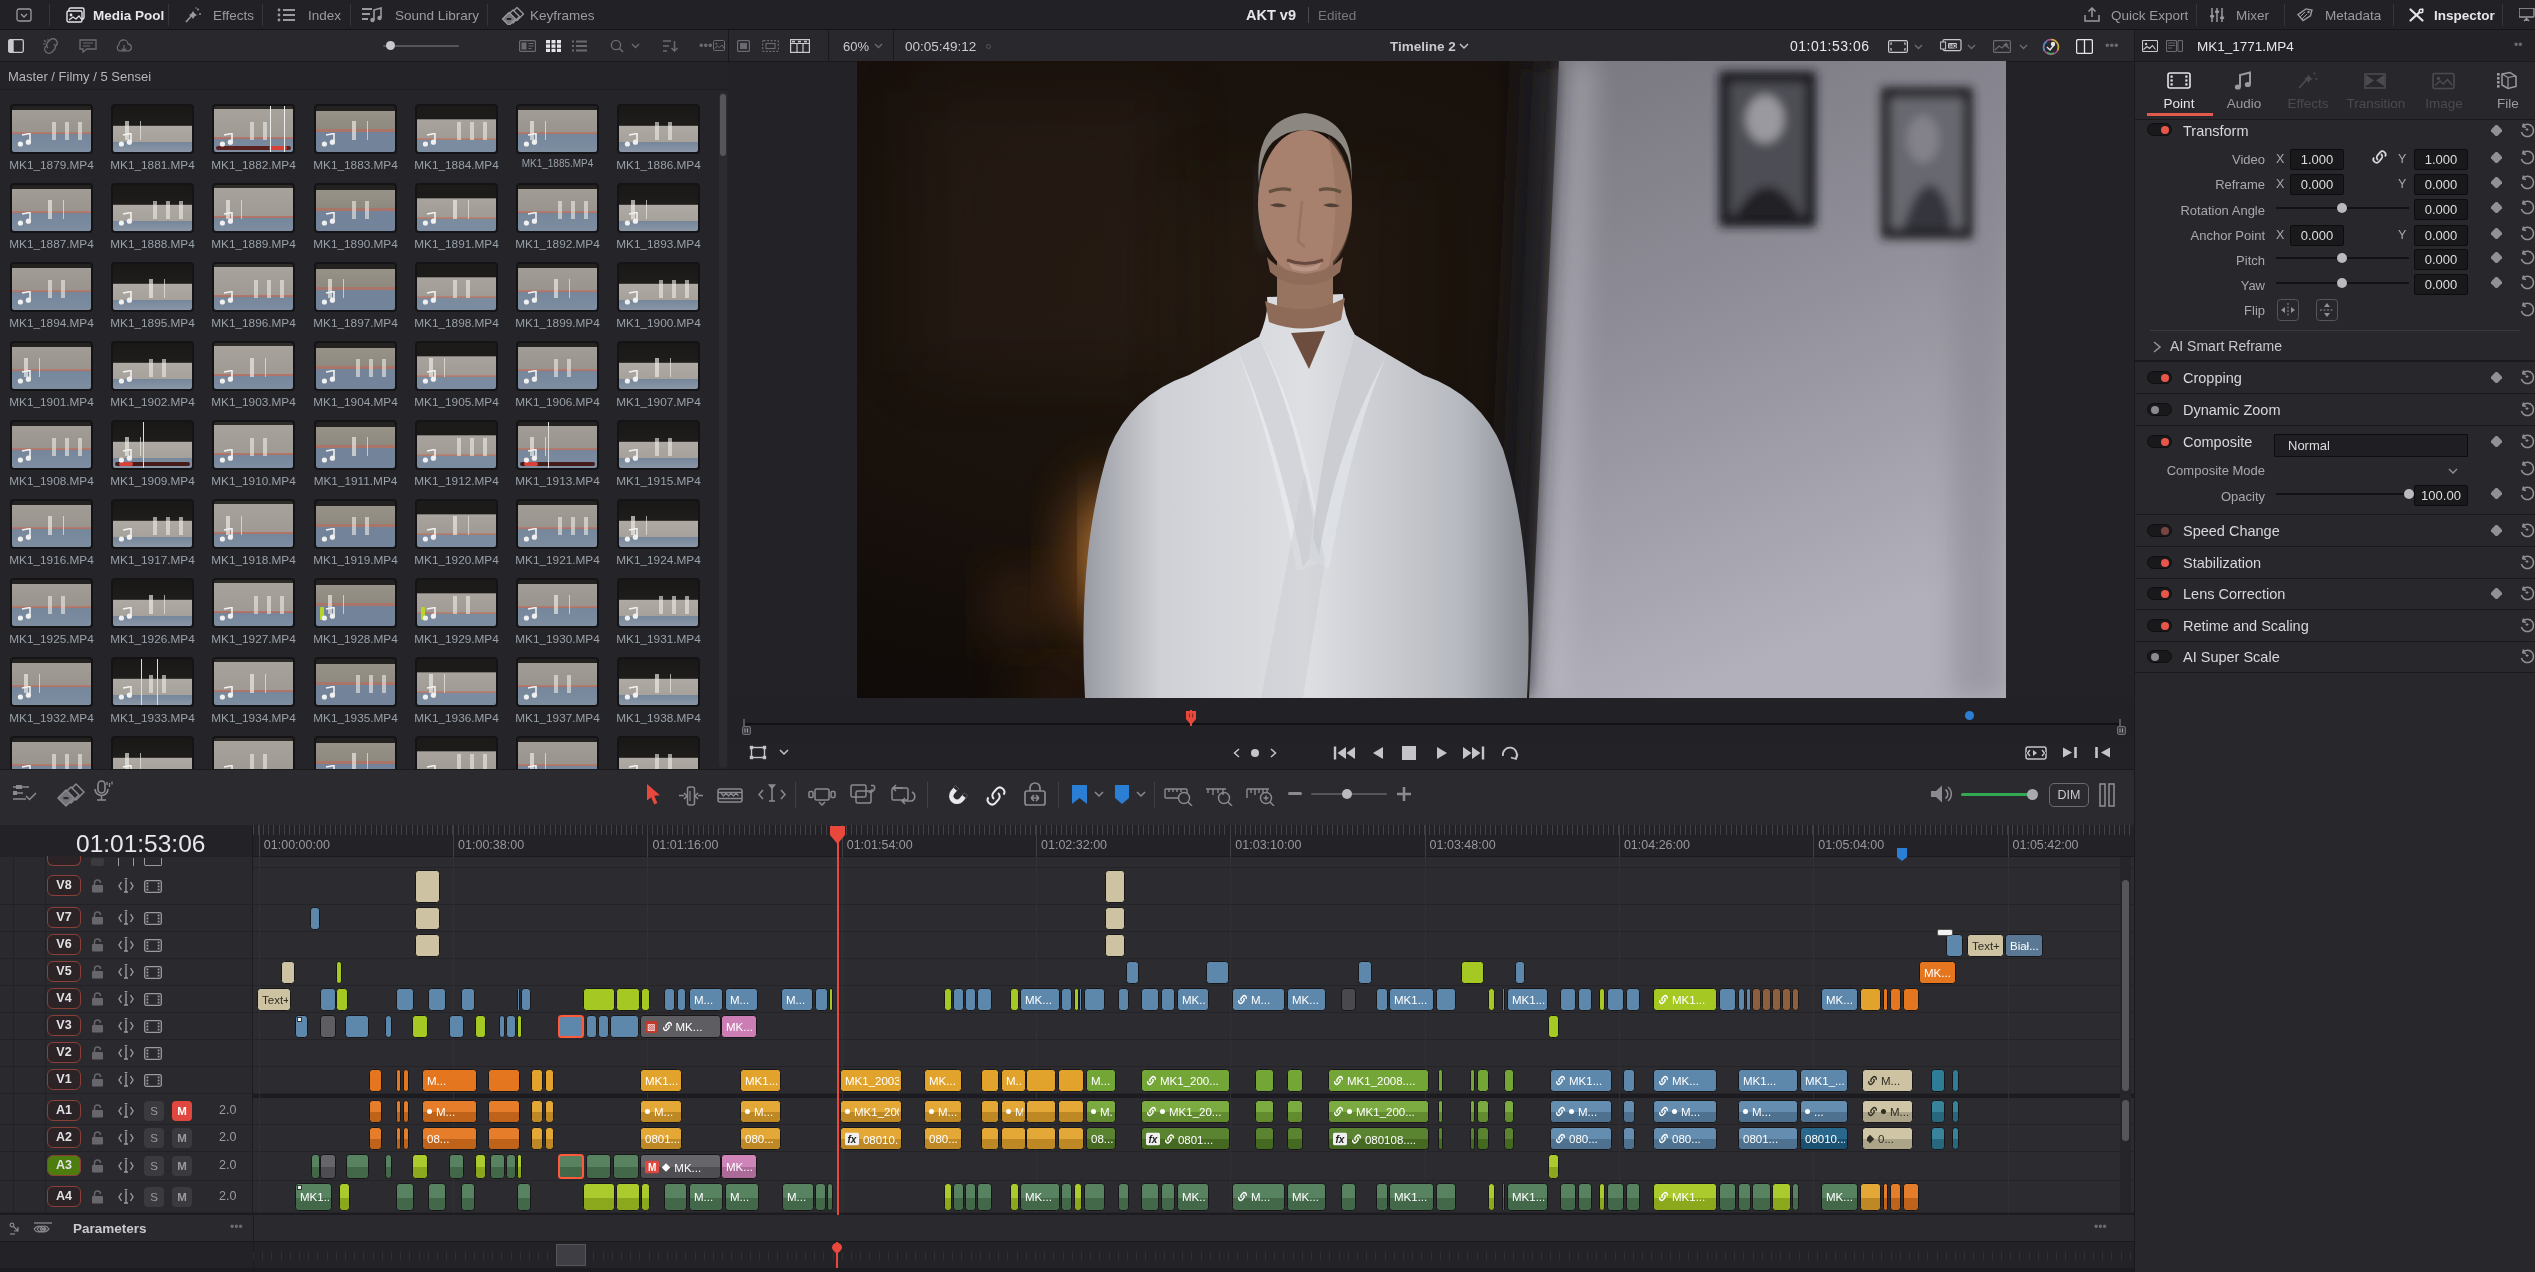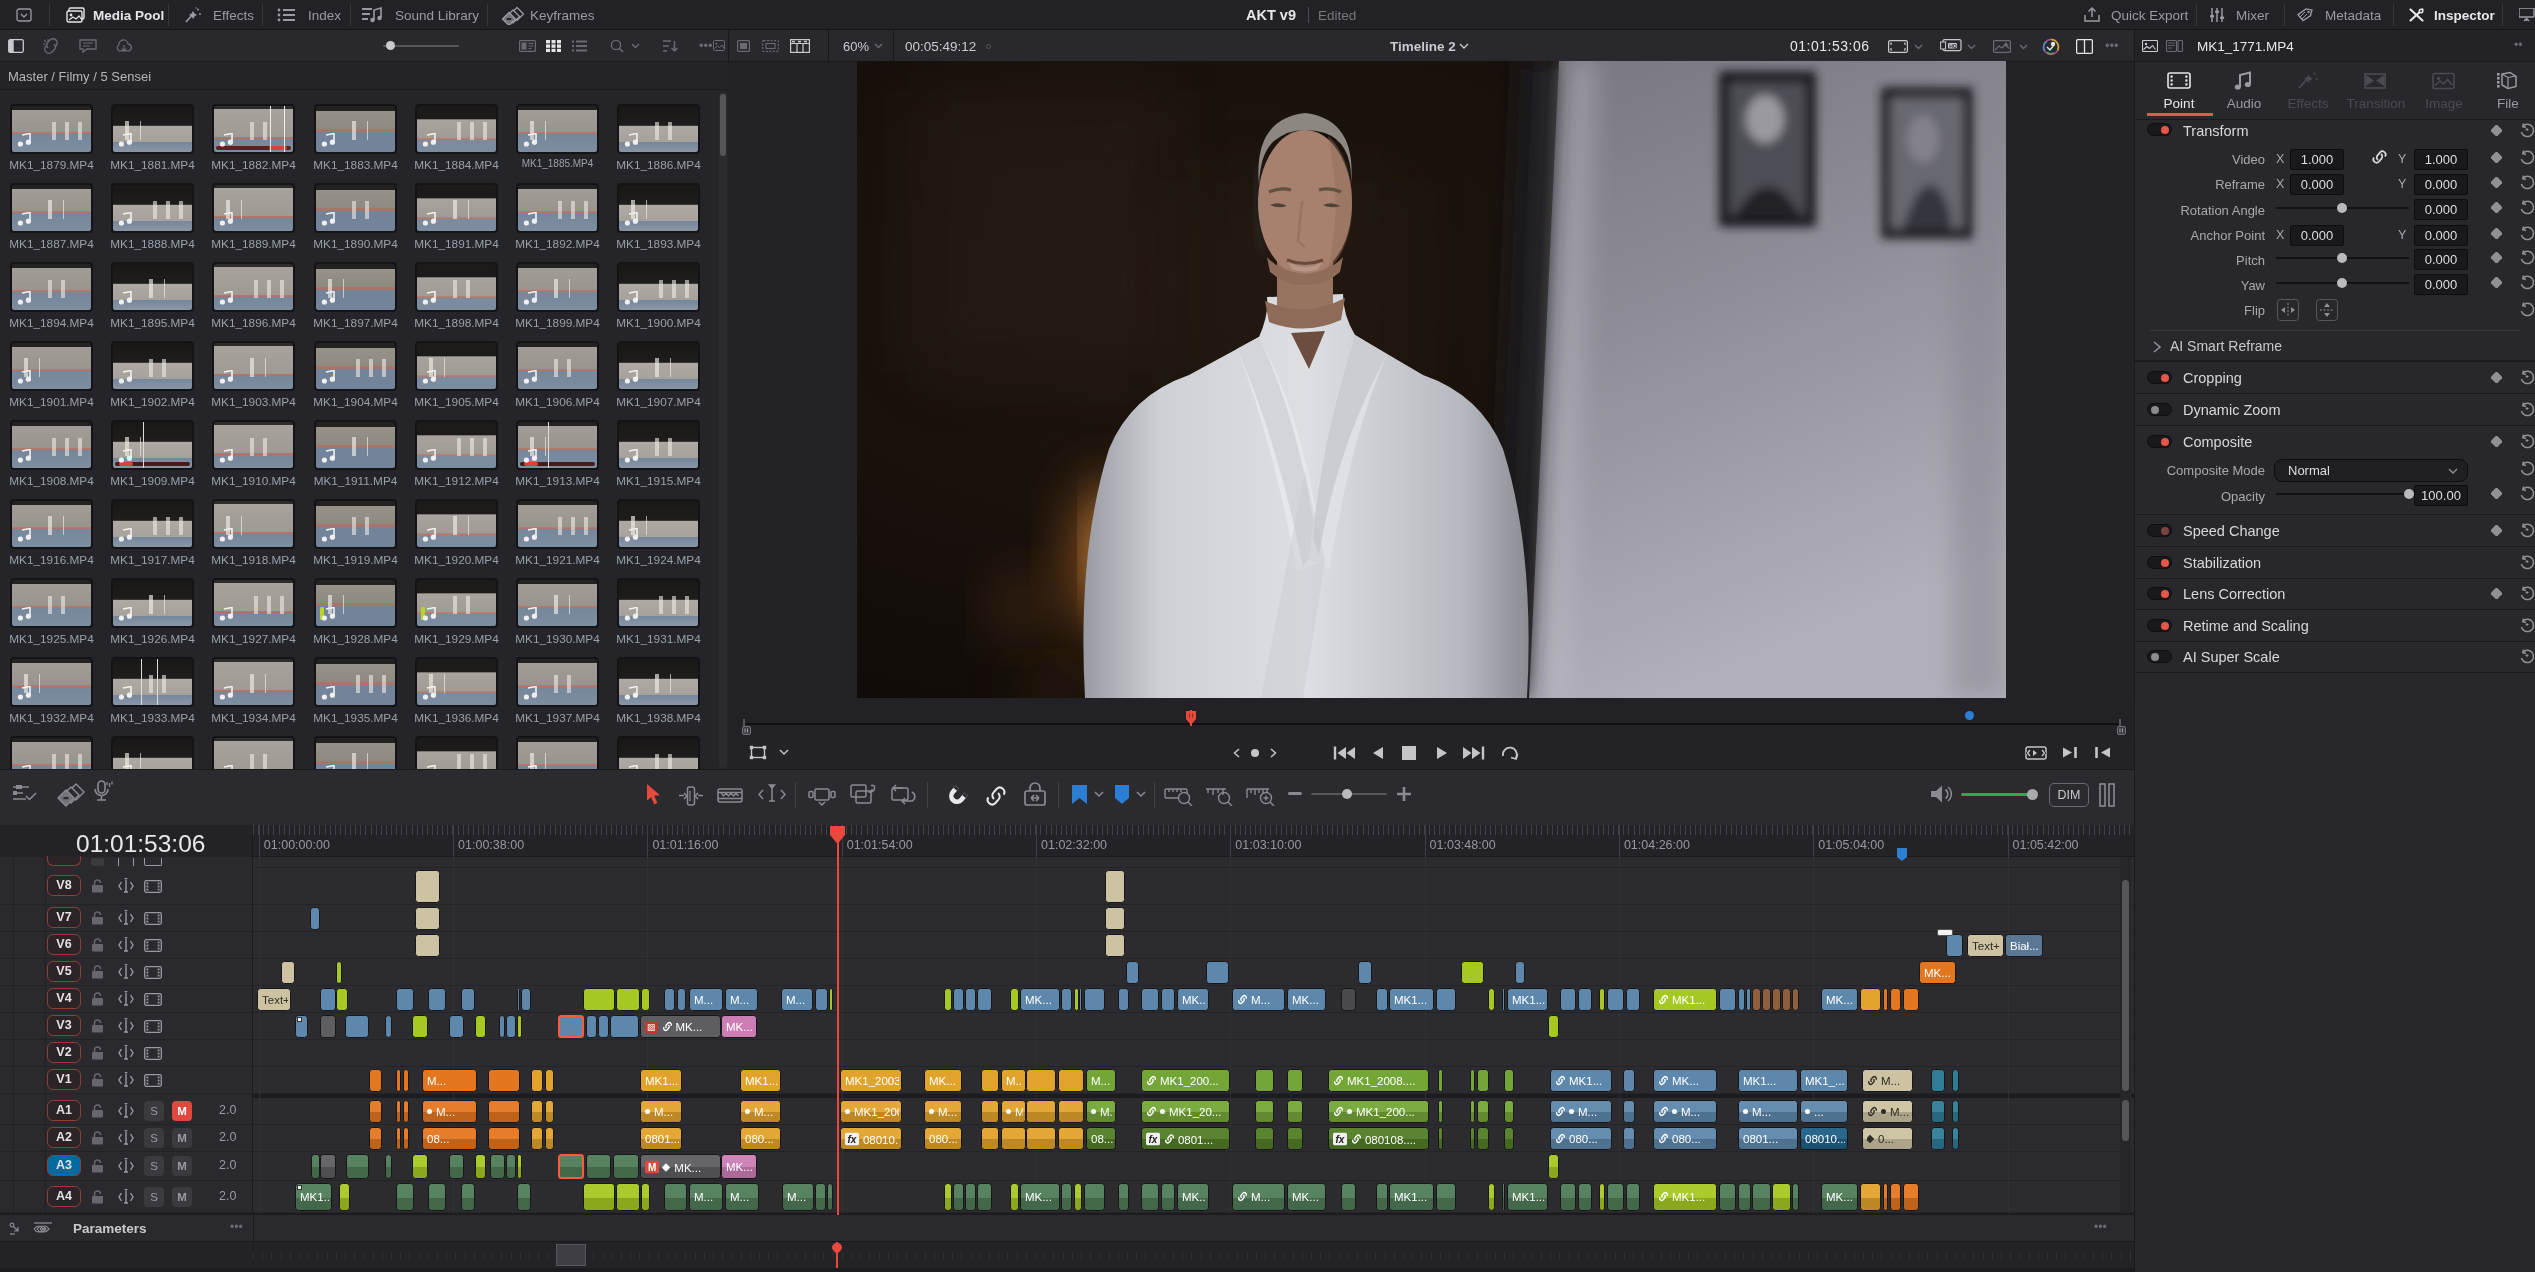--- a/index.html
+++ b/index.html
@@ -1161,21 +1161,21 @@
 <div class="abs lbl" style="left:2183px;top:434px;font-size:14.5px;color:#d8d8dc;font-weight:400;">Composite</div>
 <svg class="abs" style="left:2491px;top:436px;" width="11" height="11" viewBox="0 0 11 11">
     <rect x="1.0" y="1.0" width="9" height="9" fill="#909095" transform="rotate(45 5.5 5.5)"></rect>
   </svg>
 <svg class="abs" style="left:2519px;top:434px;" width="17" height="16" viewBox="0 0 17 16">
     <path d="M4 3 a6.2 6.2 0 1 1 -1.6 6" fill="none" stroke="#909095" stroke-width="1.5"></path>
     <path d="M4.6 0.5 L3.8 3.6 L7 4.4" fill="none" stroke="#909095" stroke-width="1.5"></path>
     <path d="M8 5 v3 M6.5 6.5 h3" stroke="#909095" stroke-width="1"></path>
   </svg>
 <div class="abs lbl" style="left:2140px;top:463px;width:125px;text-align:right;font-size:13px;color:#a8a8ad;">Composite Mode</div>
-<div class="abs" style="left:2274px;top:459px;width:194px;height:23px;background:#1f1f23;border:1px solid #0d0d10;border-radius:8px;font-size:13px;color:#dededf;line-height:22px;padding-left:13px;">Normal</div>
+<div class="abs" style="left:2274px;top:434px;width:194px;height:23px;background:#1f1f23;border:1px solid #0d0d10;border-radius:1px;font-size:13px;color:#dededf;line-height:22px;padding-left:13px;">Normal</div>
 <svg class="abs" style="left:2448px;top:468px;" width="10" height="6" viewBox="0 0 10 6">
     <path d="M1 1 l4 4 l4 -4" fill="none" stroke="#909095" stroke-width="1.4"></path>
   </svg>
 <svg class="abs" style="left:2519px;top:461px;" width="17" height="16" viewBox="0 0 17 16">
     <path d="M4 3 a6.2 6.2 0 1 1 -1.6 6" fill="none" stroke="#909095" stroke-width="1.5"></path>
     <path d="M4.6 0.5 L3.8 3.6 L7 4.4" fill="none" stroke="#909095" stroke-width="1.5"></path>
   </svg>
 <div class="abs lbl" style="left:2140px;top:489px;width:125px;text-align:right;font-size:13px;color:#a8a8ad;">Opacity</div>
 <div class="abs" style="left:2276px;top:493px;width:133px;height:2px;background:#121215;"></div>
 <div class="abs" style="left:2404px;top:489px;width:10px;height:10px;border-radius:50%;background:#b9b9be;"></div>
@@ -1653,21 +1653,21 @@
   </svg>
 <svg class="abs" style="left:118px;top:1130px;" width="16" height="16" viewBox="0 0 16 16">
     <path d="M3.5 4 L1 8 l2.5 4 M12.5 4 L15 8 l-2.5 4" fill="none" stroke="#9a9aa0" stroke-width="1.4"></path>
     <path d="M8 2 v12 M6 14 h4" stroke="#9a9aa0" stroke-width="1.4"></path>
     <path d="M8 2 l-1.8 -2 h3.6 z" fill="#9a9aa0"></path>
   </svg>
 <div class="abs" style="left:144px;top:1128px;width:20px;height:20px;background:#3a3a3f;border-radius:4px;color:#9a9aa0;font-size:11.5px;text-align:center;line-height:20px;">S</div>
 <div class="abs" style="left:172px;top:1128px;width:20px;height:20px;background:#3a3a3f;border-radius:4px;color:#9a9aa0;font-size:11.5px;font-weight:bold;text-align:center;line-height:20px;">M</div>
 <div class="abs lbl" style="left:219px;top:1130px;font-size:12.5px;color:#9a9aa0;font-weight:400;">2.0</div>
 <div class="abs" style="left:0px;top:1180px;width:253px;height:1px;background:#222226;"></div>
-<div class="abs" style="left:47px;top:1155px;width:34px;height:21px;border:1.5px solid #8a4038;border-radius:6px;background:#0369a1;color:#e2e2e6;font-size:12.5px;font-weight:bold;text-align:center;line-height:19px;">A3</div>
+<div class="abs" style="left:47px;top:1155px;width:34px;height:21px;border:1.5px solid #8a4038;border-radius:6px;background:#4d7c0f;color:#e2e2e6;font-size:12.5px;font-weight:bold;text-align:center;line-height:19px;">A3</div>
 <svg class="abs" style="left:91px;top:1159px;" width="13" height="14" viewBox="0 0 13 14">
     <rect x="1" y="6" width="11" height="7.5" rx="1" fill="#66666c"></rect>
     <path d="M3.5 6 V4 a3 3 0 0 1 6 0" fill="none" stroke="#66666c" stroke-width="1.5"></path>
   </svg>
 <svg class="abs" style="left:118px;top:1158px;" width="16" height="16" viewBox="0 0 16 16">
     <path d="M3.5 4 L1 8 l2.5 4 M12.5 4 L15 8 l-2.5 4" fill="none" stroke="#9a9aa0" stroke-width="1.4"></path>
     <path d="M8 2 v12 M6 14 h4" stroke="#9a9aa0" stroke-width="1.4"></path>
     <path d="M8 2 l-1.8 -2 h3.6 z" fill="#9a9aa0"></path>
   </svg>
 <div class="abs" style="left:144px;top:1156px;width:20px;height:20px;background:#3a3a3f;border-radius:4px;color:#9a9aa0;font-size:11.5px;text-align:center;line-height:20px;">S</div>

